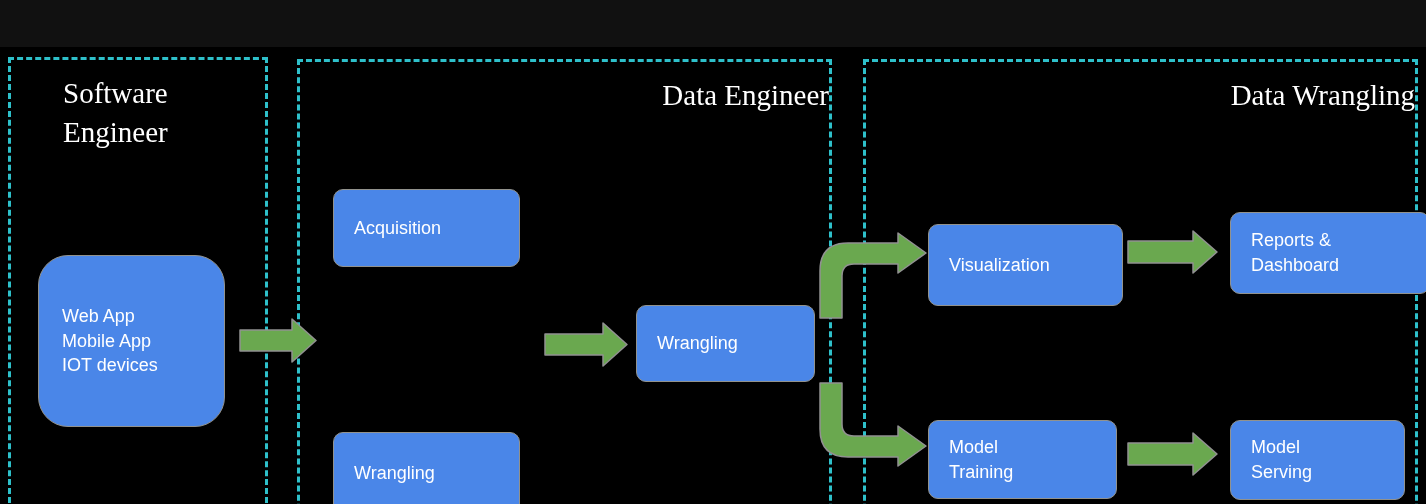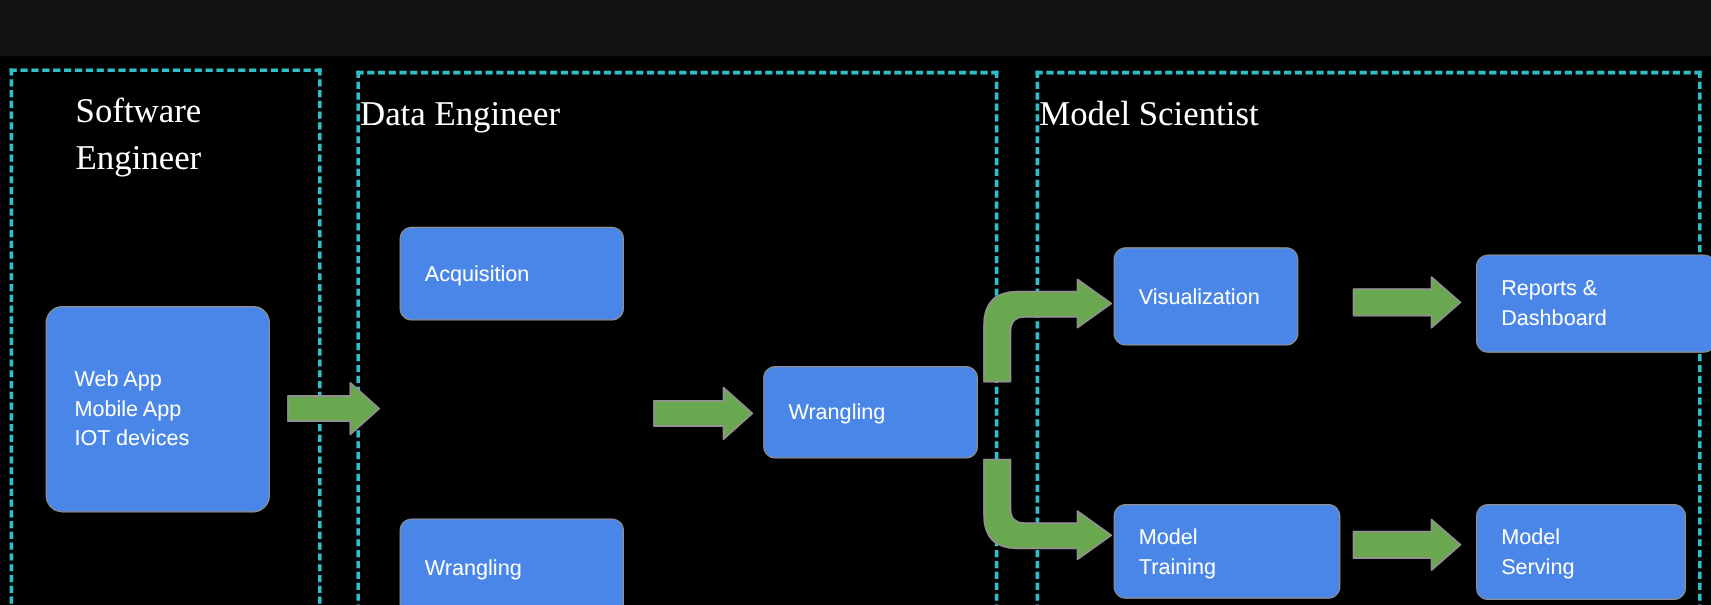--- a/index.html
+++ b/index.html
@@ -32,21 +32,21 @@
     position: absolute;
     color: var(--text);
     font-family: "Liberation Serif", serif;
     font-size: 29px;
     line-height: 1.35;
     white-space: pre-line;
   }
   .section-title.centered {
     left: 0;
     right: 0;
-    text-align: left;
+    text-align: right;
     top: 14px;
   }
   .section-title.left-indent {
     left: 52px;
     top: 14px;
     text-align: left;
   }
 
   .node {
     position: absolute;
@@ -56,26 +56,26 @@
     color: var(--text);
     font-size: 18px;
     line-height: 1.38;
     display: flex;
     align-items: center;
     padding-left: 20px;
     white-space: pre-line;
   }
 
   
-  .node-sources        { left: 38px;   top: 208px; width: 187px; height: 172px; border-radius: 14px; padding-left: 23px; }
+  .node-sources        { left: 38px;   top: 208px; width: 187px; height: 172px; border-radius: 30px; padding-left: 23px; }
   .node-acquisition    { left: 333px;  top: 142px; width: 187px; height: 78px; }
   .node-processing     { left: 333px;  top: 265px; width: 187px; height: 82px; }
   .node-governance     { left: 333px;  top: 385px; width: 187px; height: 82px; }
   .node-wrangling      { left: 636px;  top: 258px; width: 179px; height: 77px; }
-  .node-visualization  { left: 928px;  top: 159px; width: 154px; height: 82px; }
+  .node-visualization  { left: 928px;  top: 177px; width: 195px; height: 82px; }
   .node-reports        { left: 1230px; top: 165px; width: 200px; height: 82px; }
   .node-model-training { left: 928px;  top: 373px; width: 189px; height: 79px; }
   .node-model-serving  { left: 1230px; top: 373px; width: 175px; height: 80px; }
 
   
   .section-software-engineer { left: 8px;   top: 10px; width: 260px; height: 482px; }
   .section-data-engineer     { left: 297px; top: 12px; width: 535px; height: 478px; }
   .section-data-scientist    { left: 863px; top: 12px; width: 555px; height: 478px; }
 
   .connector-layer {
@@ -100,21 +100,21 @@
   <div class="section section-software-engineer">
     <div class="section-title left-indent">Software
 Engineer</div>
   </div>
 
   <div class="section section-data-engineer">
     <div class="section-title centered">Data Engineer</div>
   </div>
 
   <div class="section section-data-scientist">
-    <div class="section-title centered">Model Scientist</div>
+    <div class="section-title centered">Data Wrangling</div>
   </div>
 
   <div class="node node-sources">Web App
 Mobile App
 IOT devices</div>
 
   <div class="node node-acquisition">Acquisition</div>
 
 
   <div class="node node-governance">Wrangling</div>

